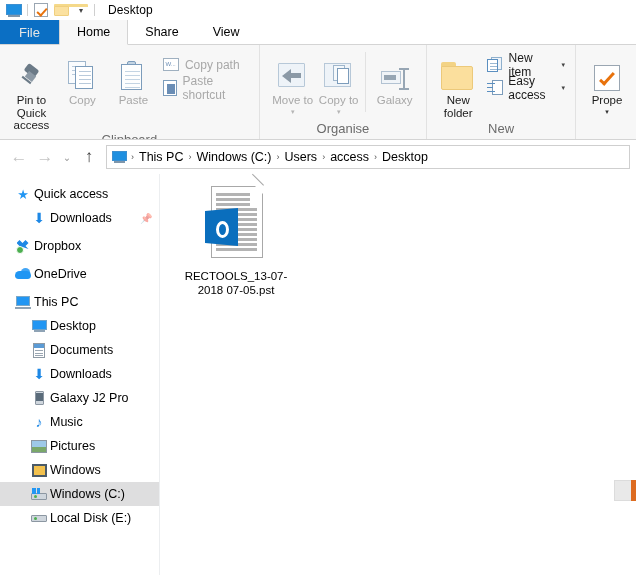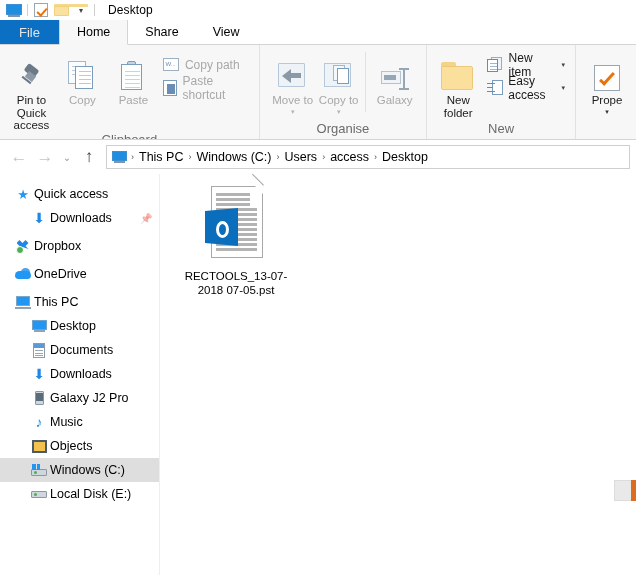--- a/index.html
+++ b/index.html
@@ -721,29 +721,39 @@
       <span class="nlbl">Galaxy J2 Pro</span>
     </div>
 
     <div class="navitem" style="padding-left:28px;">
       <span class="nico">
           <span class="sico-music">♪</span>
         </span>
       <span class="nlbl">Music</span>
     </div>
 
+    <div class="navitem" style="padding-left:28px;">
+      <span class="nico">
+          <span class="sico-pic">
+            <span class="fr"></span>
+            <span class="sky"></span>
+            <span class="hill"></span>
+          </span>
+        </span>
+      <span class="nlbl">Pictures</span>
+    </div>
 
     <div class="navitem" style="padding-left:28px;">
       <span class="nico">
           <span class="sico-vid">
             <span class="ff"></span>
             <span class="im"></span>
           </span>
         </span>
-      <span class="nlbl">Objects</span>
+      <span class="nlbl">Windows</span>
     </div>
 
     <div class="navitem sel" style="padding-left:28px;">
       <span class="nico">
         <span class="sico-drive">
           <span class="dd"></span>
             <span class="led"></span>
           <span class="win">
               <b style="left:0;top:0;"></b>
               <b style="left:4.5px;top:0;"></b>

